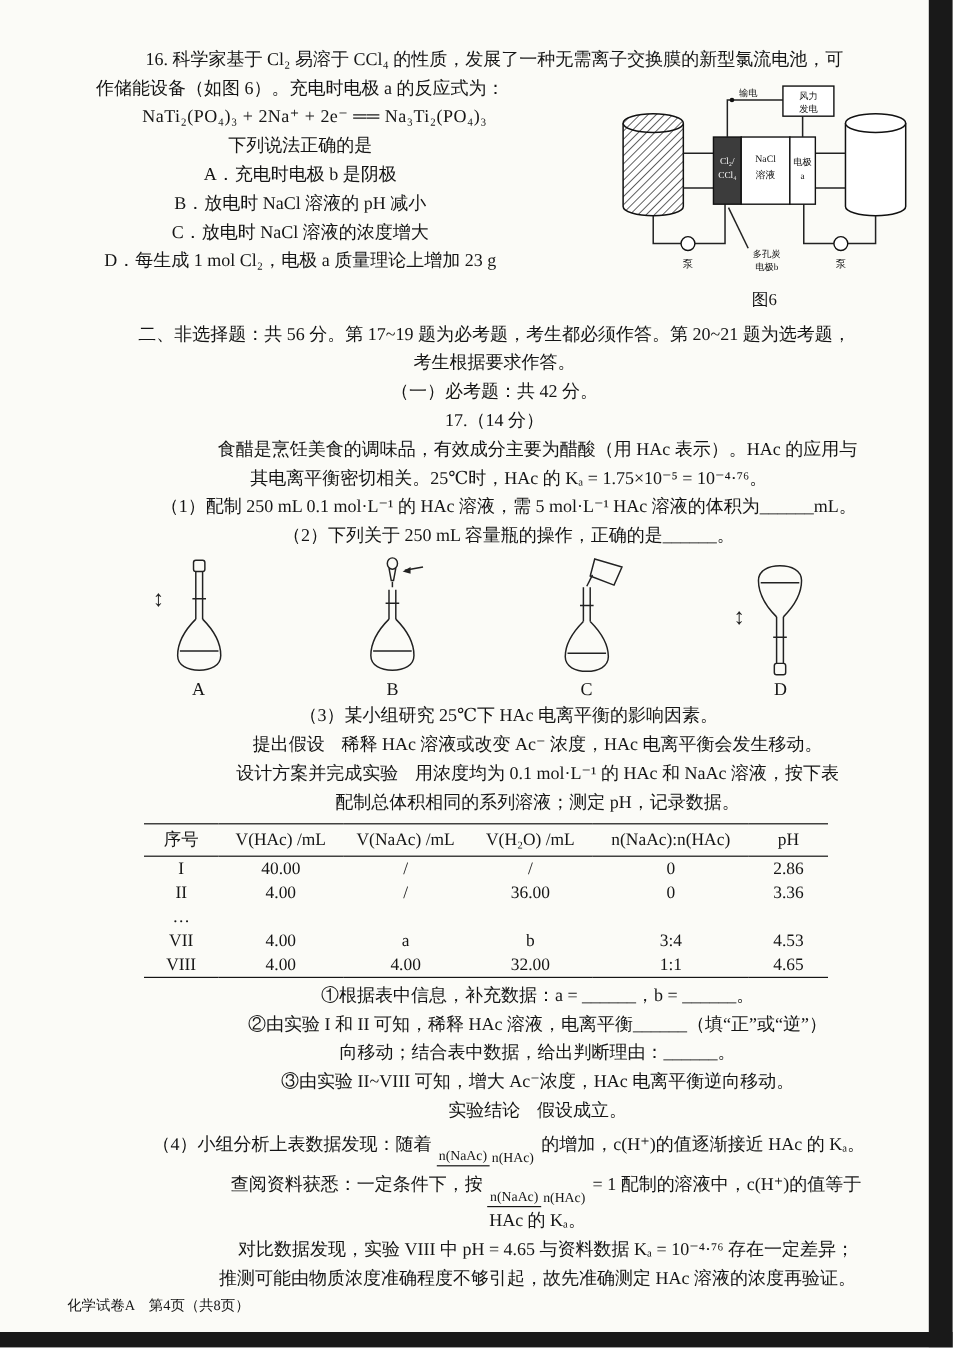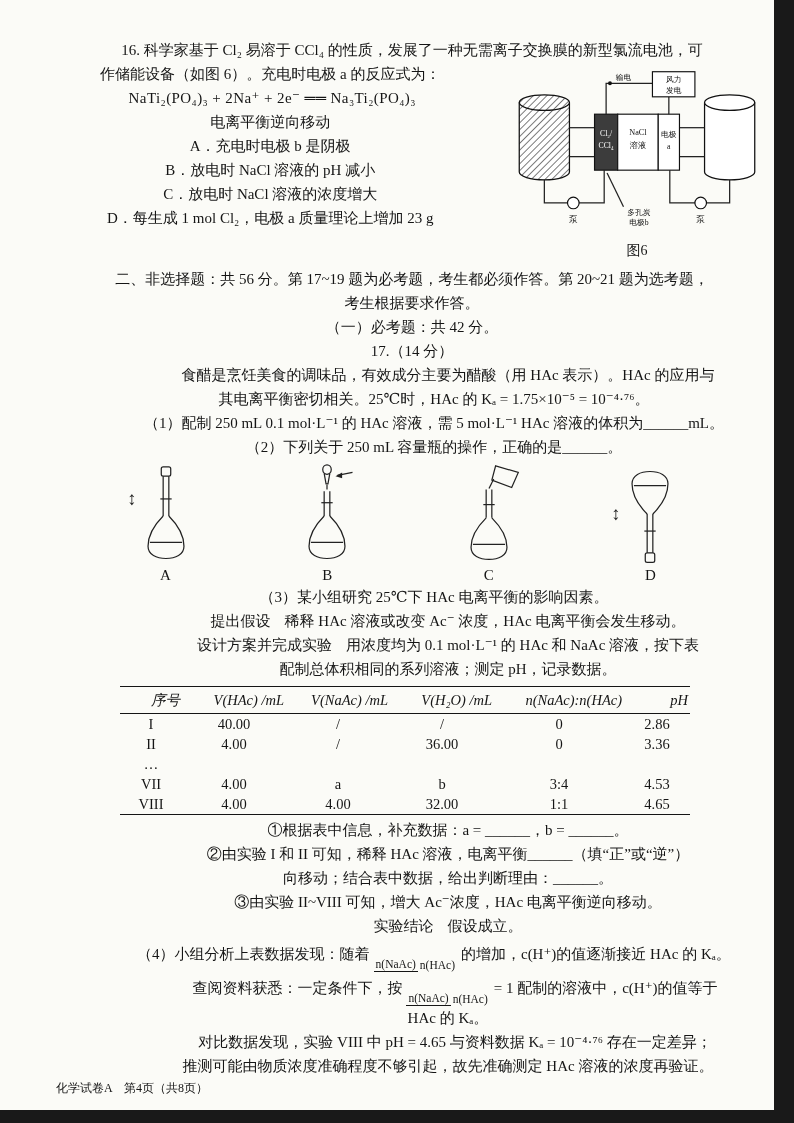--- a/index.html
+++ b/index.html
@@ -1,37 +1,37 @@
 <!DOCTYPE html>
 <html><head>
 <meta charset="utf-8">
 <style>
   html,body{margin:0;padding:0;background:#8a8a8a;}
   .page{position:relative;width:794px;height:1123px;background:#fbfbf7;
         font-family:"Liberation Serif","DejaVu Serif",serif;color:#151515;overflow:hidden;}
   .content{position:absolute;left:56px;top:38px;width:712px;}
   .line{font-size:15px;line-height:24px;white-space:nowrap;text-align:center;}
   .b{font-weight:400;}
-  .i1{margin-left:44px}
+  .i1{margin-left:24px}
   .i2{margin-left:72px}
   .i3{margin-left:86px}
   .eq{margin-left:48px;letter-spacing:.4px}
   .sec{margin-top:8px}
   .lbl{margin-right:14px}
   .q16-row{display:flex;justify-content:space-between;align-items:flex-start;}
   .q16-left{flex:0 0 auto;}
   .q16-fig{width:262px;text-align:center;margin-top:2px;}
   .fig-caption{font-size:14px;line-height:16px;margin-top:13px;}
   .flasks{display:flex;justify-content:space-between;width:580px;margin:4px 0 2px 62px;}
   .flask-item{text-align:center;width:95px;}
   .flask-label{font-size:15px;line-height:16px;}
   svg{display:block;margin:0 auto;}
   .dtable{border-collapse:collapse;margin:5px 0 3px 64px;width:570px;font-size:14.5px;
           border-top:1.6px solid #151515;border-bottom:1.6px solid #151515;}
-  .dtable th{border-bottom:1.1px solid #151515;font-weight:400;padding:3px 2px;text-align:right;line-height:20px;font-style:italic;}
+  .dtable th{border-bottom:1.1px solid #151515;font-weight:400;padding:3px 2px;text-align:center;line-height:20px;}
   .dtable td{padding:0 2px;text-align:center;line-height:20px;}
   .frac{display:inline-flex;align-items:center;vertical-align:-9px;
         font-size:11.5px;line-height:13px;margin:0 4px;font-family:Liberation Serif, serif;}
   .frac .fn{border-bottom:1px solid #151515;padding:0 2px;}
   .frac .fd{padding:0 2px;}
   .tall{line-height:32px;}
   .footer{position:absolute;left:56px;top:1080px;width:700px;font-size:12px;}
   .bar-right{position:absolute;top:0;right:0;width:20px;height:1123px;background:#191919;}
   .bar-bottom{position:absolute;left:0;bottom:0;width:794px;height:13px;background:#191919;}
   .sline{stroke:#222;stroke-width:1.3;fill:none;}
@@ -41,21 +41,21 @@
 
 <div class="page">
   <div class="content">
 
     <section>
       <div class="line">16. 科学家基于 Cl₂ 易溶于 CCl₄ 的性质，发展了一种无需离子交换膜的新型氯流电池，可</div>
       <div class="q16-row">
         <div class="q16-left">
           <div class="line i1">作储能设备（如图 6）。充电时电极 a 的反应式为：</div>
           <div class="line eq">NaTi₂(PO₄)₃ + 2Na⁺ + 2e⁻ ══ Na₃Ti₂(PO₄)₃</div>
-          <div class="line i1">电离平衡逆向移动</div>
+          <div class="line i1">下列说法正确的是</div>
           <div class="line i1">A．充电时电极 b 是阴极</div>
           <div class="line i1">B．放电时 NaCl 溶液的 pH 减小</div>
           <div class="line i1">C．放电时 NaCl 溶液的浓度增大</div>
           <div class="line i1">D．每生成 1 mol Cl₂，电极 a 质量理论上增加 23 g</div>
         </div>
         <div class="q16-fig">
           <svg width="256" height="166" viewBox="0 0 264 172">
             <defs>
               <pattern id="hp" width="5" height="5" patternUnits="userSpaceOnUse" patternTransform="rotate(45)">
                 <rect width="5" height="5" fill="#fff"></rect>

